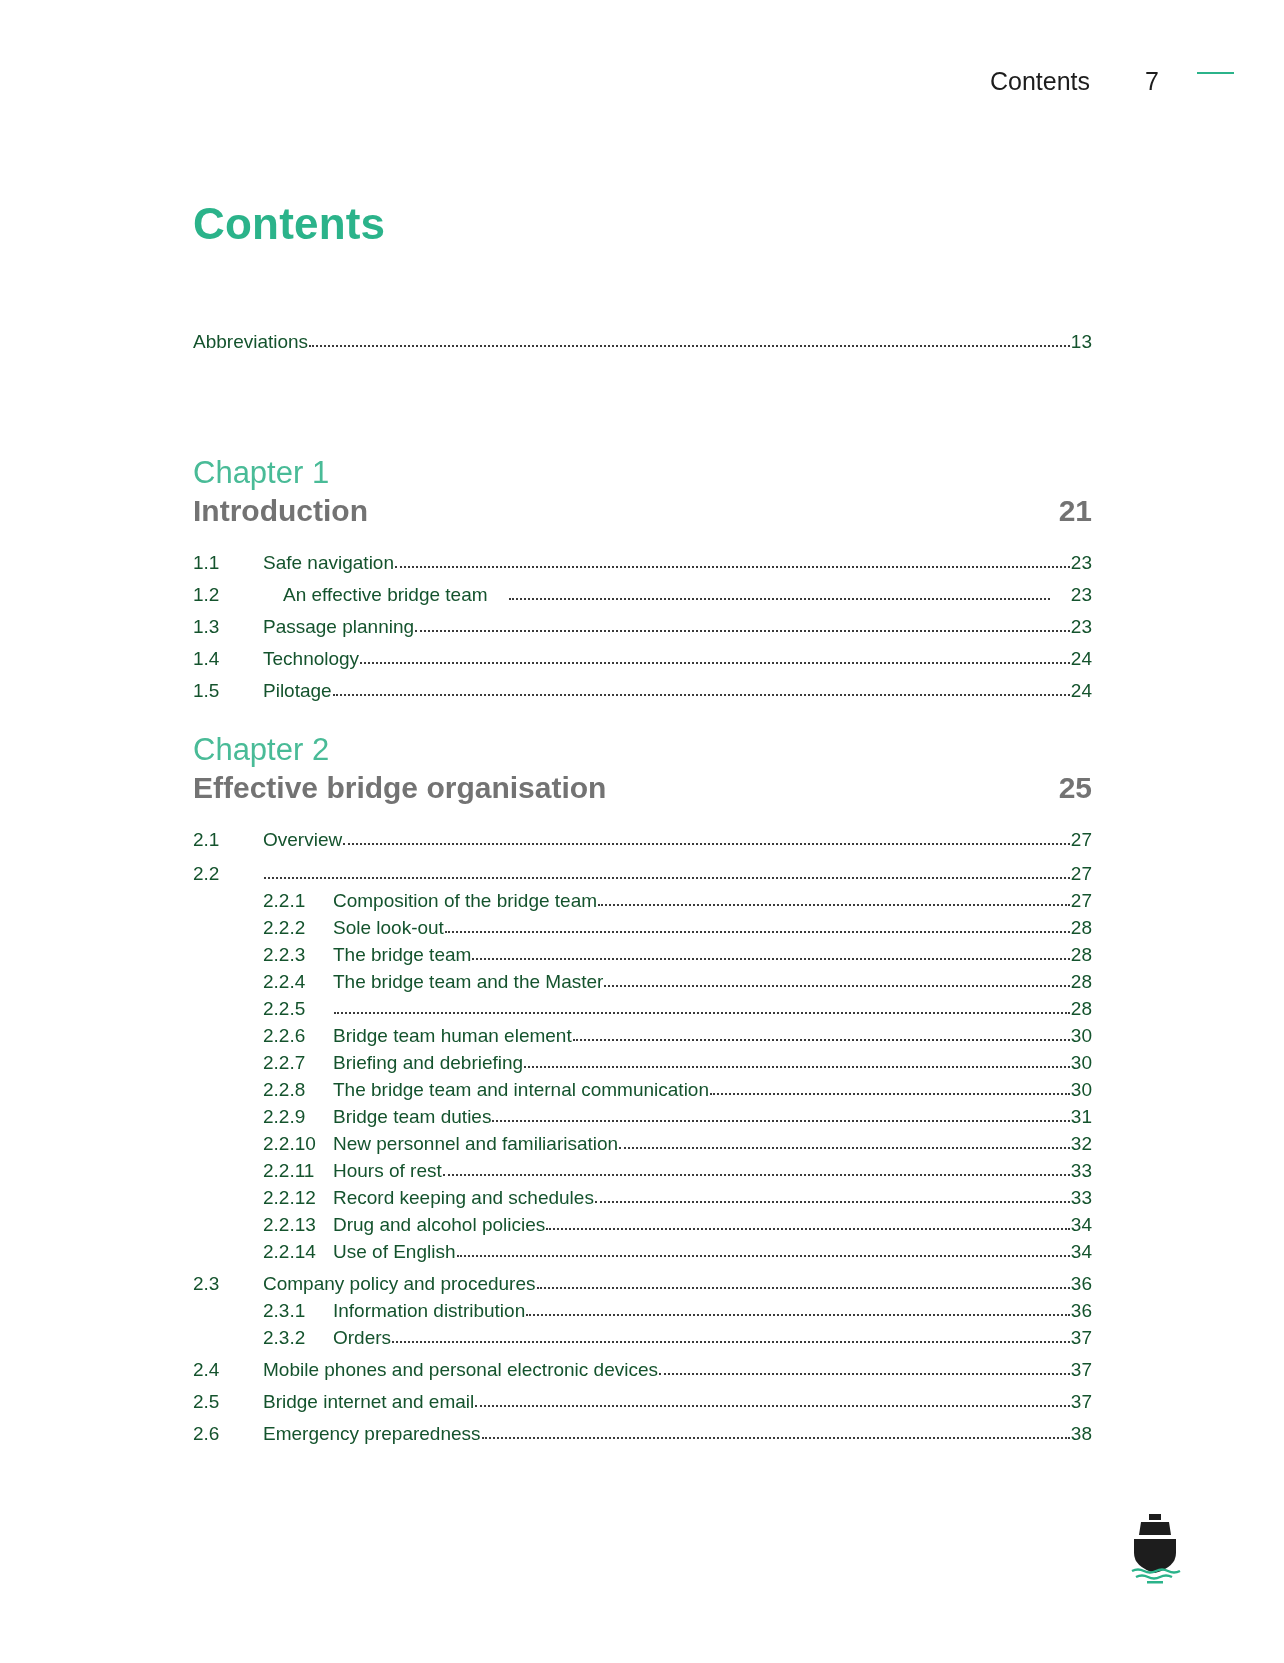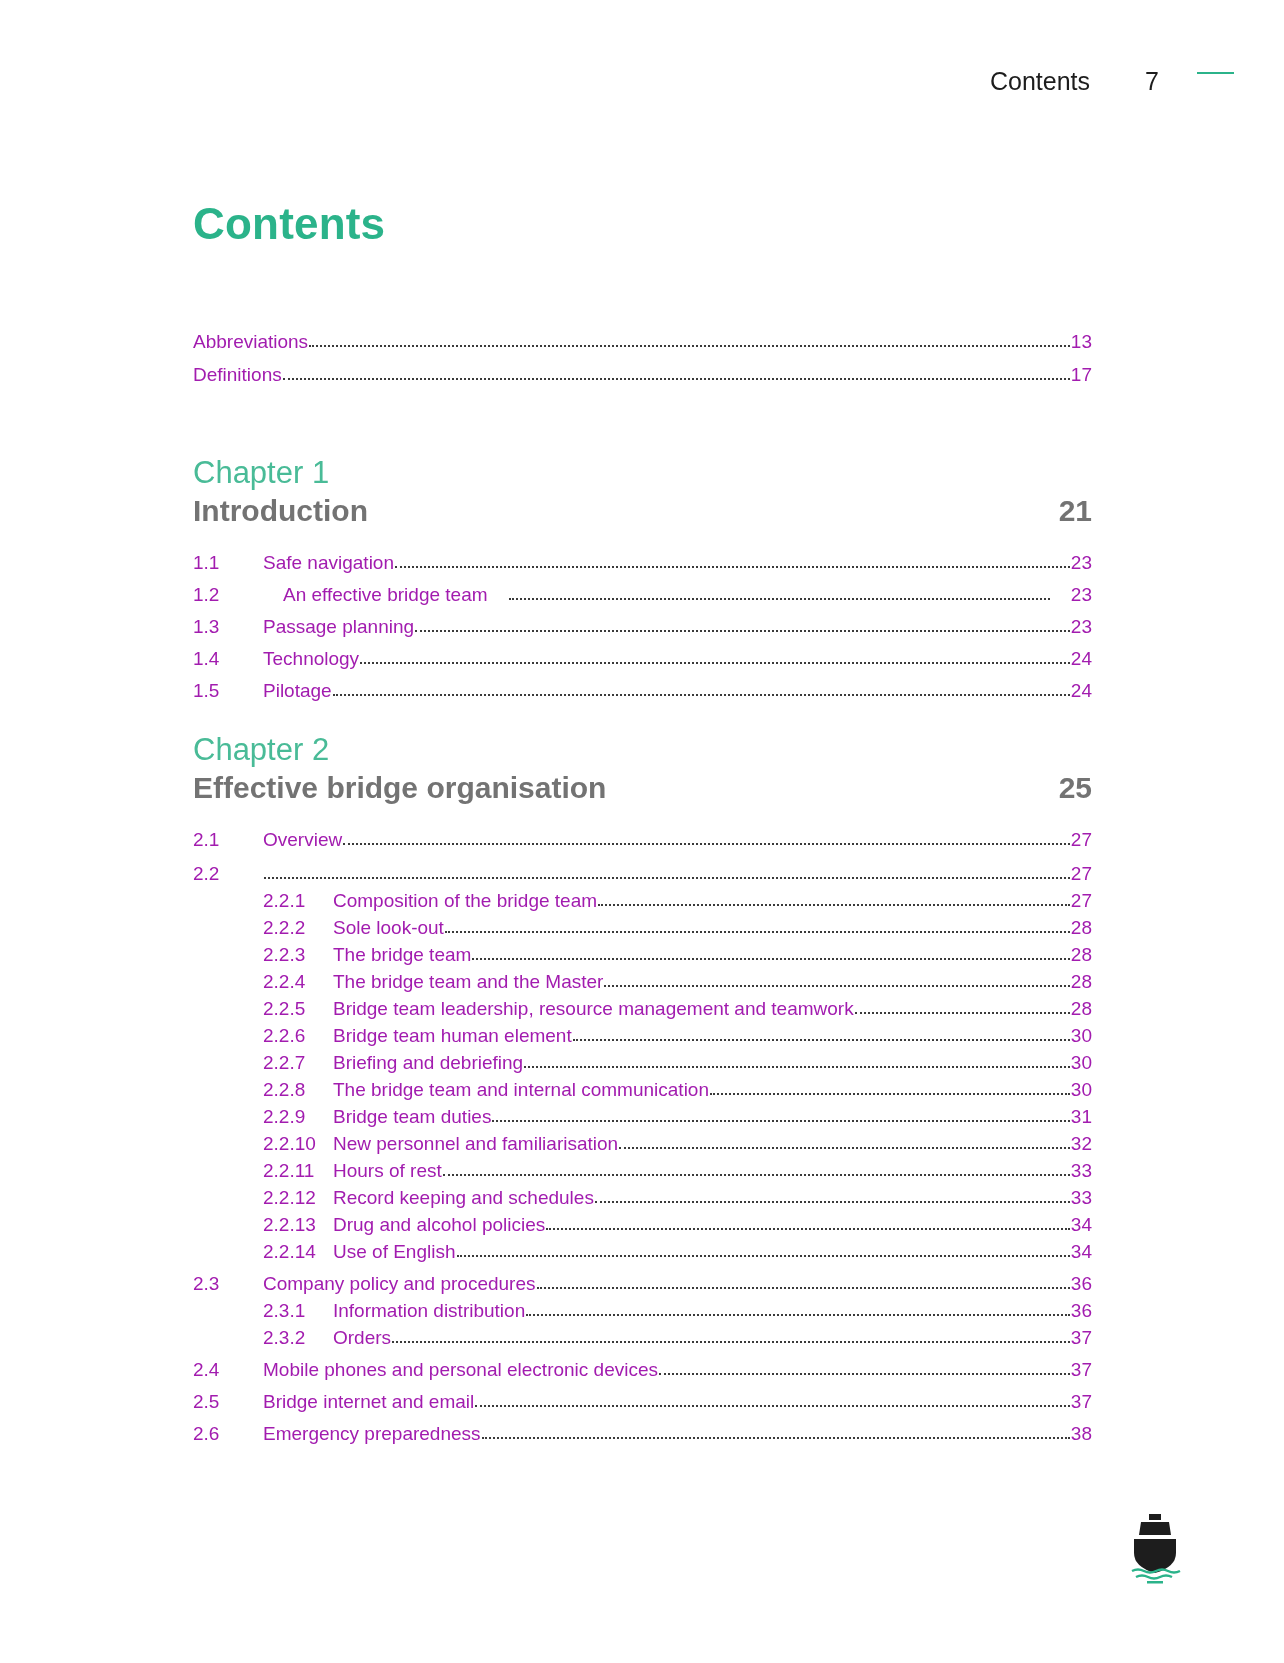--- a/index.html
+++ b/index.html
@@ -65,21 +65,21 @@
       left: 193px;
       width: 899px;
     }
     .row {
       position: relative;
       display: flex;
       align-items: baseline;
       height: 33px;
       font-size: 19px;
       line-height: 24px;
-      color: #a21caf;
+      color: #14532d;
       white-space: nowrap;
     }
     .row.sub { height: 27px; }
     .row .num {
       flex: 0 0 70px;
     }
     .row.sub .num {
       margin-left: 70px;
       flex: 0 0 70px;
     }
@@ -140,25 +140,20 @@
   </div>
 
   <h1 class="page-title">Contents</h1>
 
   <div class="toc" style="top:330px;">
     <div class="row">
       <span class="label">Abbreviations</span>
       <span class="dots"></span>
       <span class="pg">13</span>
     </div>
-    <div class="row">
-      <span class="label">Definitions</span>
-      <span class="dots"></span>
-      <span class="pg">17</span>
-    </div>
   </div>
 
   <div class="chapter" style="top:454px;">
     <div class="chapter-kicker">Chapter 1</div>
     <div class="chapter-title-row">
       <span>Introduction</span>
       <span>21</span>
     </div>
   </div>
 
@@ -237,21 +232,20 @@
       <span class="pg">28</span>
     </div>
     <div class="row sub">
       <span class="num">2.2.4</span>
       <span class="label">The bridge team and the Master</span>
       <span class="dots"></span>
       <span class="pg">28</span>
     </div>
     <div class="row sub">
       <span class="num">2.2.5</span>
-      <span class="label">Bridge team leadership, resource management and teamwork</span>
       <span class="dots"></span>
       <span class="pg">28</span>
     </div>
     <div class="row sub">
       <span class="num">2.2.6</span>
       <span class="label">Bridge team human element</span>
       <span class="dots"></span>
       <span class="pg">30</span>
     </div>
     <div class="row sub">

